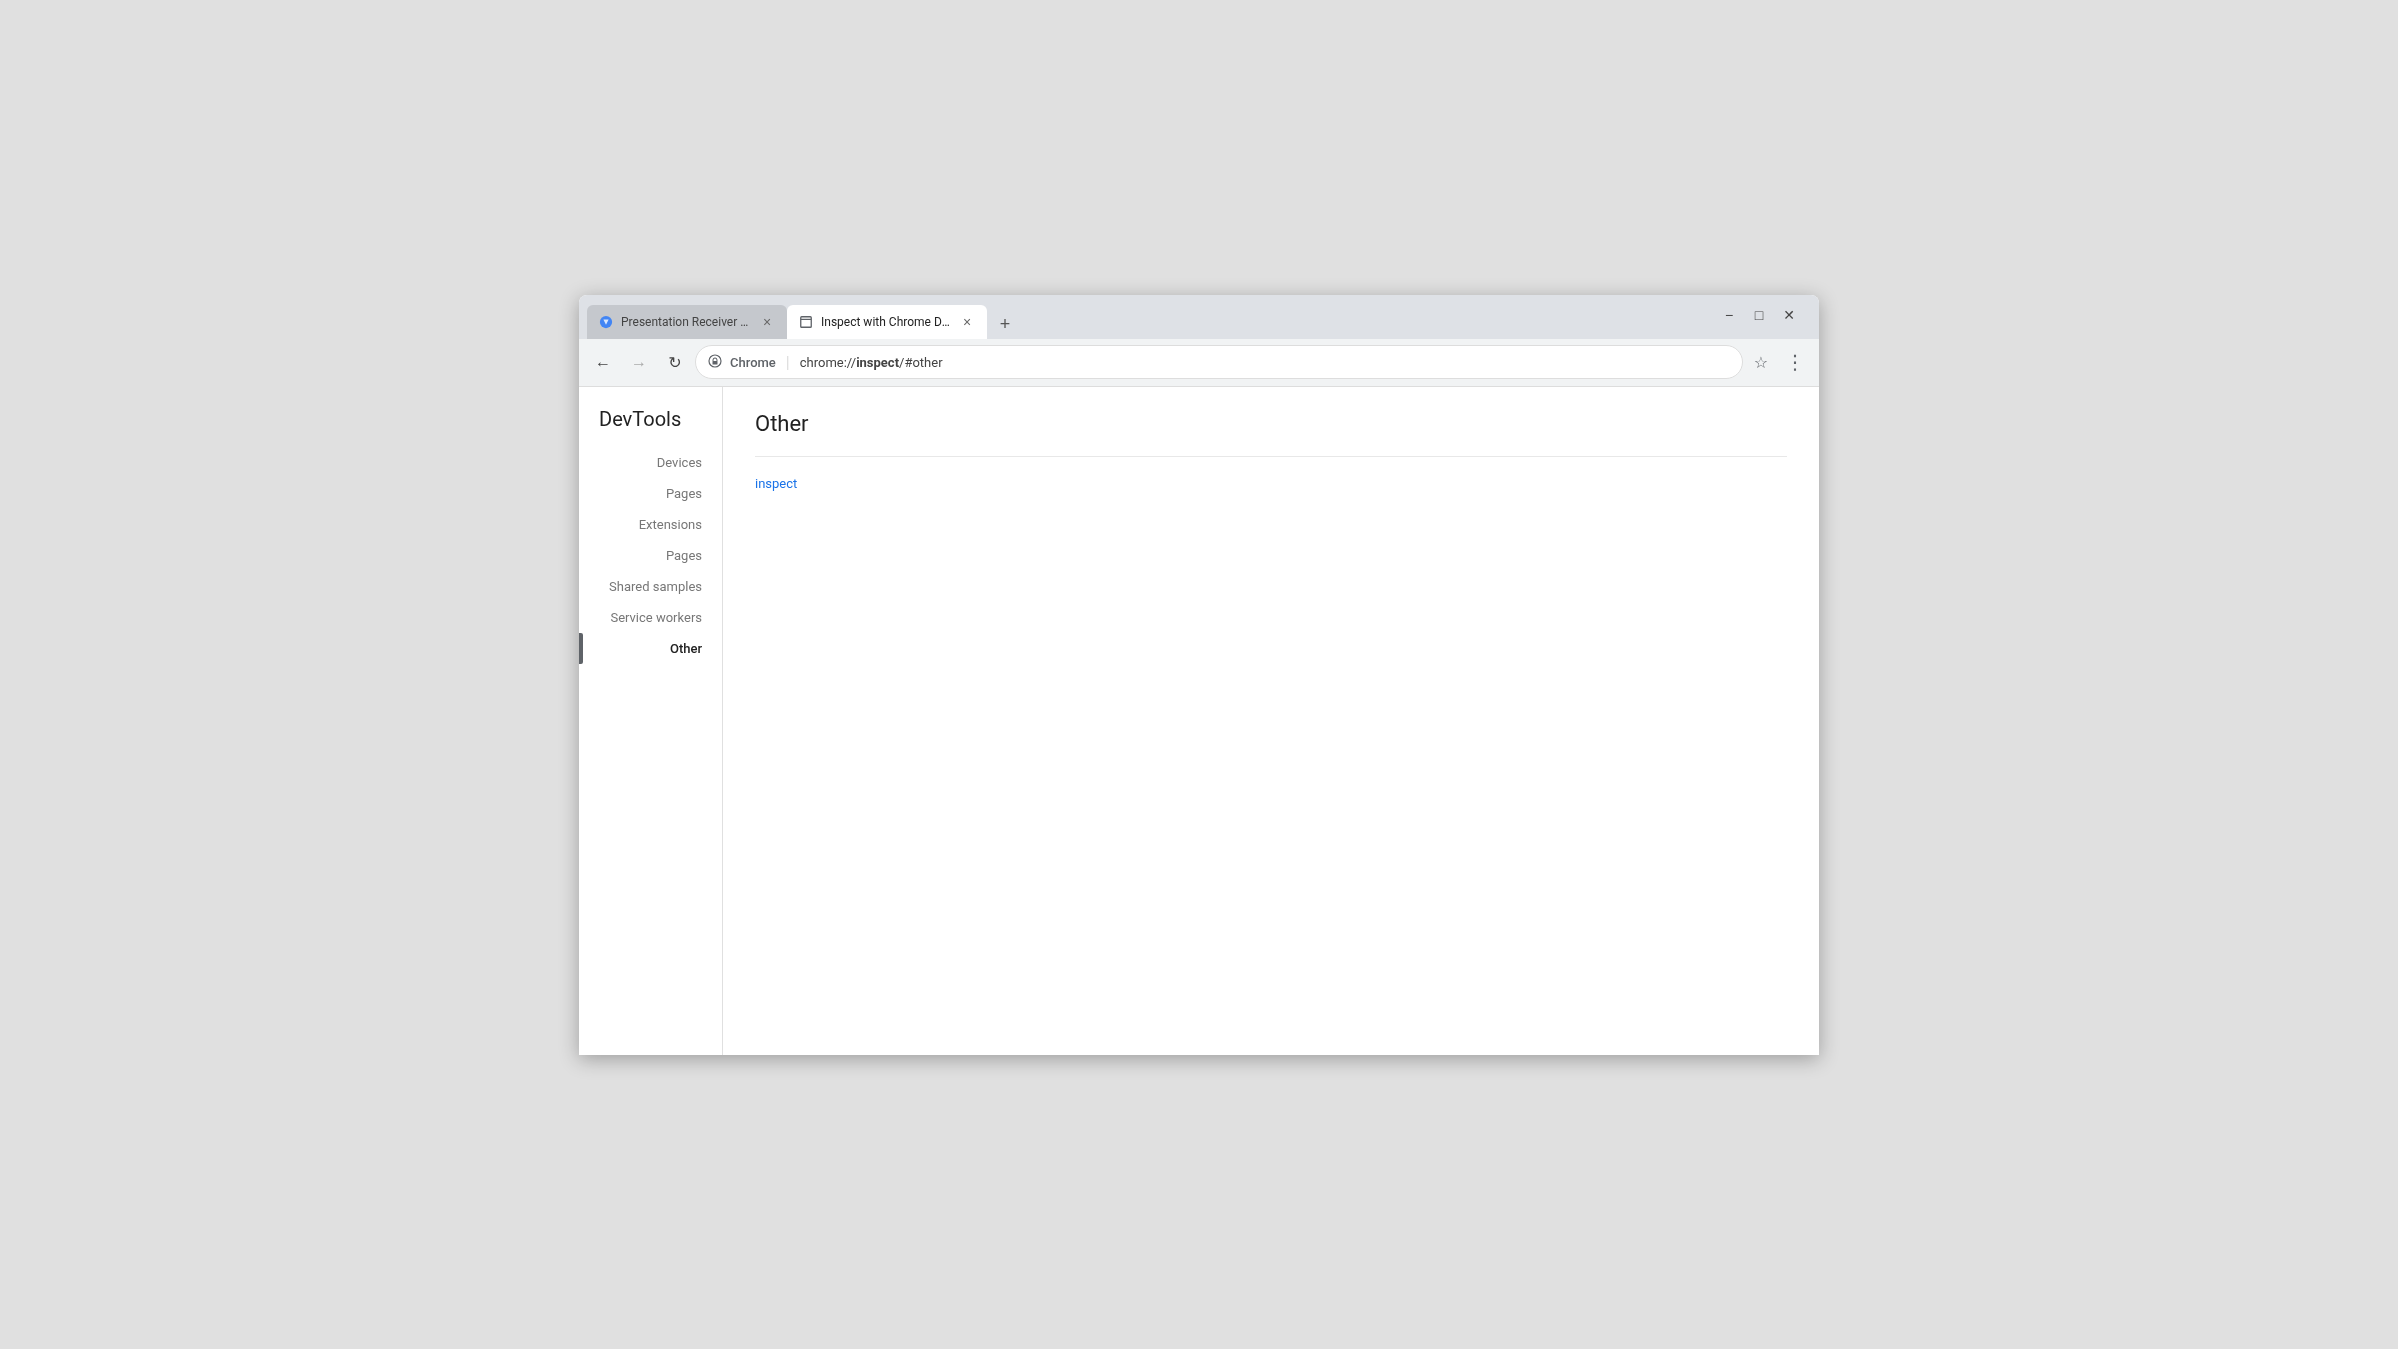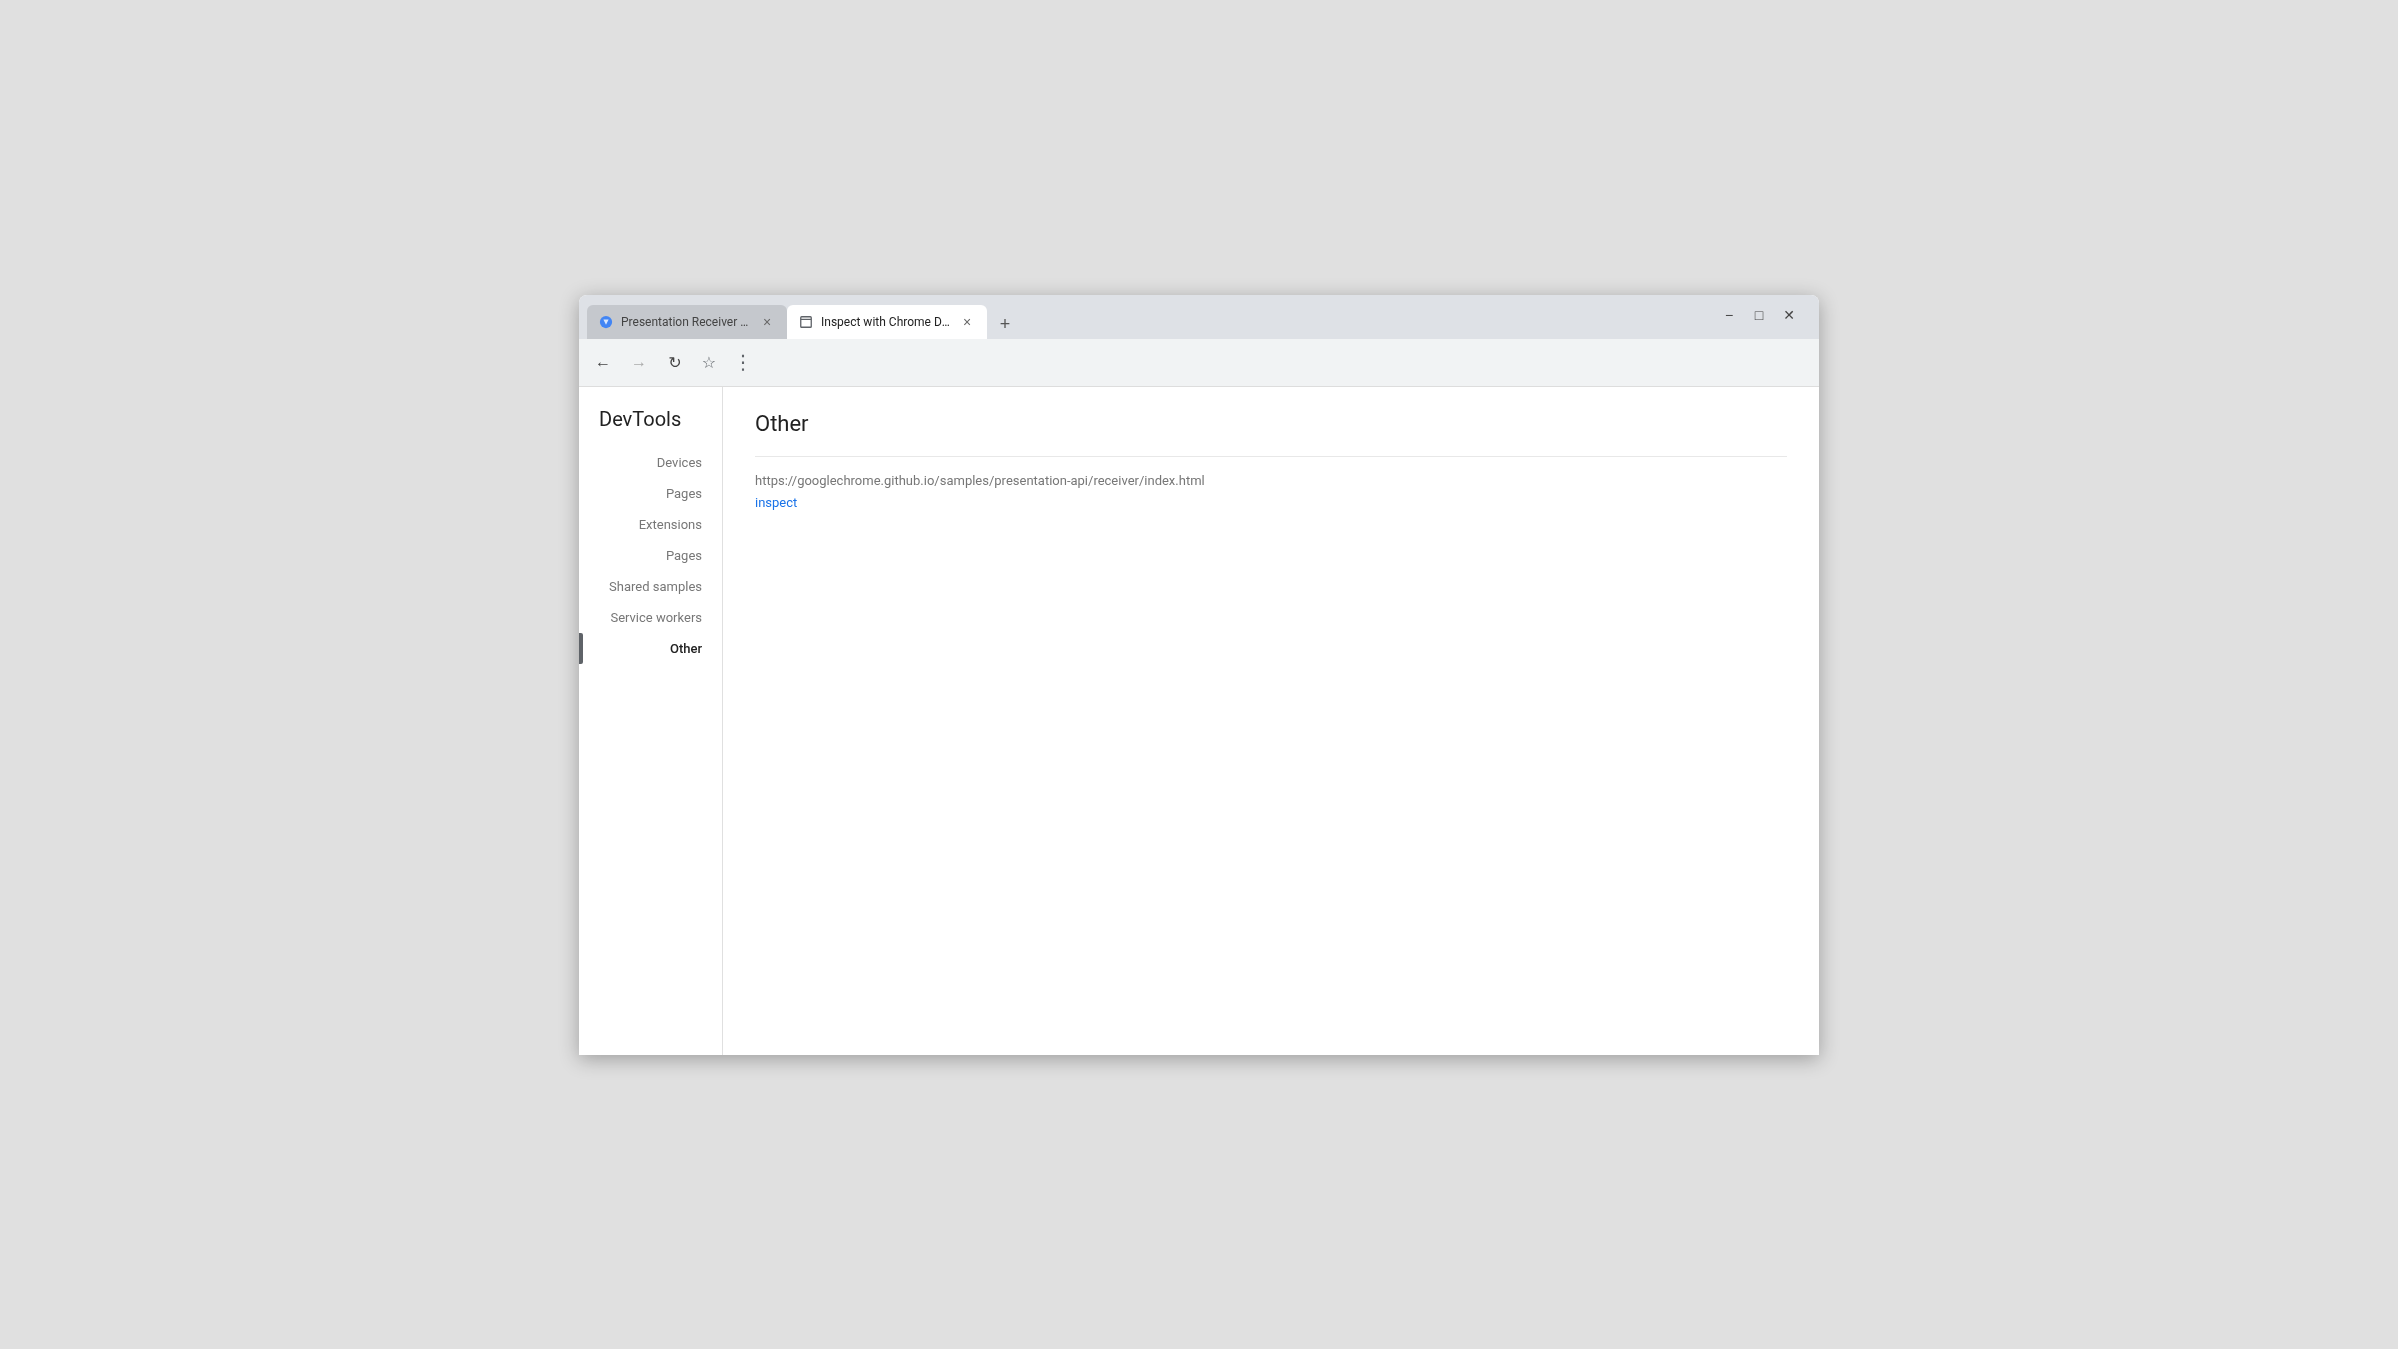--- a/index.html
+++ b/index.html
@@ -340,20 +340,32 @@
       <button class="win-btn">□</button>
       <button class="win-btn close">✕</button>
     </div>
   </div>
 
   <div class="nav-bar">
     <button class="nav-btn">←</button>
     <button class="nav-btn disabled">→</button>
     <button class="nav-btn">↻</button>
 
+    <div class="address-bar-container">
+      <span class="security-icon">
+        <svg width="14" height="14" viewBox="0 0 14 14" fill="none" xmlns="http://www.w3.org/2000/svg">
+          <circle cx="7" cy="7" r="6" stroke="#5f6368" stroke-width="1.2" fill="none"></circle>
+          <path d="M7 3.5 C5.5 3.5 4.5 4.8 4.5 6.5 L4.5 7 L5.5 7 L5.5 6.5 C5.5 5.4 6.1 4.5 7 4.5 C7.9 4.5 8.5 5.4 8.5 6.5 L8.5 7 L9.5 7 L9.5 6.5 C9.5 4.8 8.5 3.5 7 3.5Z" fill="#5f6368"></path>
+          <rect x="4.5" y="7" width="5" height="3.5" rx="0.5" fill="#5f6368"></rect>
+        </svg>
+      </span>
+      <span class="chrome-label">Chrome</span>
+      <span class="address-separator">|</span>
+      <span style="font-size:13px;color:#444;">chrome://<strong>inspect</strong>/#other</span>
+    </div>
 
     <button class="bookmark-btn">☆</button>
     <button class="more-btn">⋮</button>
   </div>
 
   <div class="content-area">
 
     <nav class="sidebar">
       <h2 class="sidebar-title">DevTools</h2>
       <ul class="sidebar-nav">
@@ -379,19 +391,18 @@
           <a>Other</a>
         </li>
       </ul>
     </nav>
 
     <main class="main-panel">
       <h1 class="page-title">Other</h1>
       <hr class="divider">
 
       <div class="entry">
-        <p class="entry-url">https://googlechrome.github.io/samples/presentation-api/receiver/index.html</p>
         <a class="inspect-link">inspect</a>
       </div>
     </main>
 
   </div>
 </div>
 
 </body></html>

